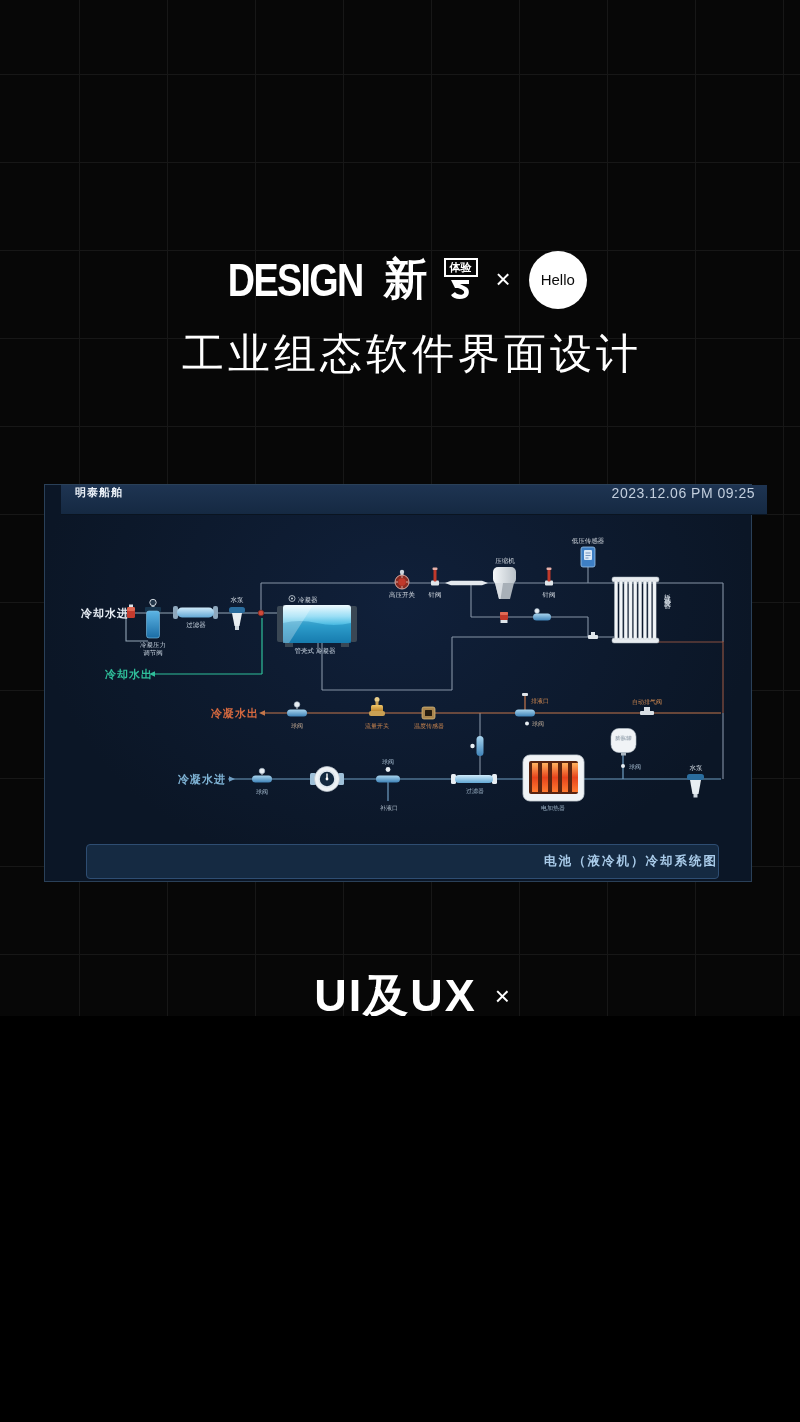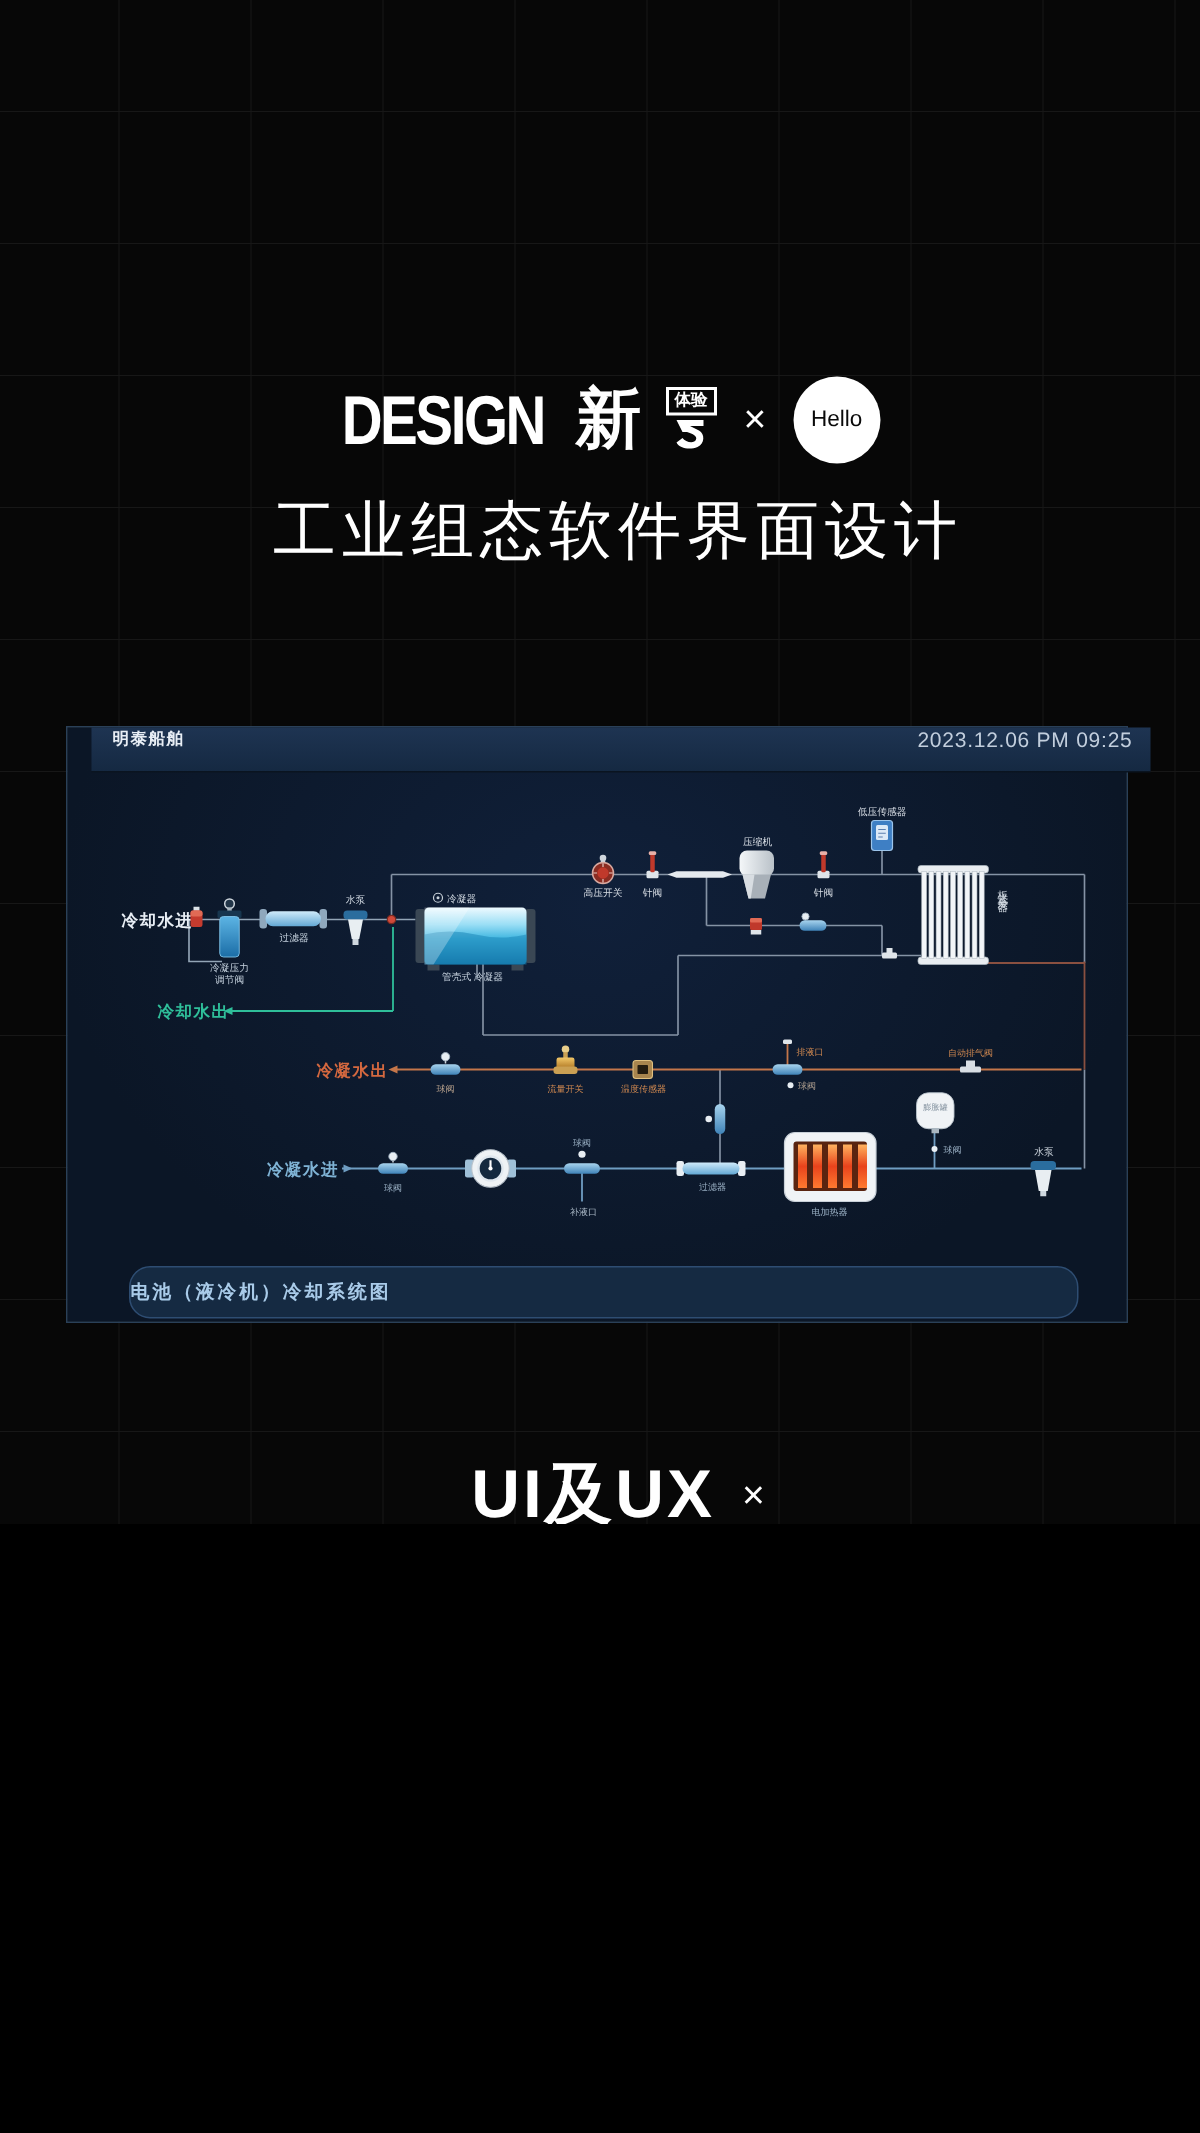--- a/index.html
+++ b/index.html
@@ -45,22 +45,22 @@
   #hmi-header .company{font-size:11px;font-weight:700;color:#e8eef5;letter-spacing:1px;}
   #hmi-header .datetime{font-size:14px;color:#c2cedd;letter-spacing:.5px;}
   #diagram-svg{position:absolute;left:0;top:0;}
   #diagram-svg text{font-family:"Liberation Sans","DejaVu Sans",sans-serif;}
   .vlabel{
     position:absolute;left:617px;top:103px;
     writing-mode:vertical-rl;font-size:7px;color:#d5dde5;letter-spacing:2px;
   }
   #hmi-caption{
     position:absolute;left:41px;top:359px;width:633px;height:35px;
-    background:#152a42;border:1px solid #2e4d72;border-radius:14px;
-    display:flex;align-items:center;justify-content:flex-start;
+    background:#152a42;border:1px solid #2e4d72;border-radius:4px;
+    display:flex;align-items:center;justify-content:flex-end;
     font-size:12.5px;font-weight:700;color:#a9cbe9;letter-spacing:2px;
   }
 </style>
 </head>
 <body>
 
 <div id="page">
 
   <div class="logo-row">
     <span class="logo-design">DESIGN</span>

